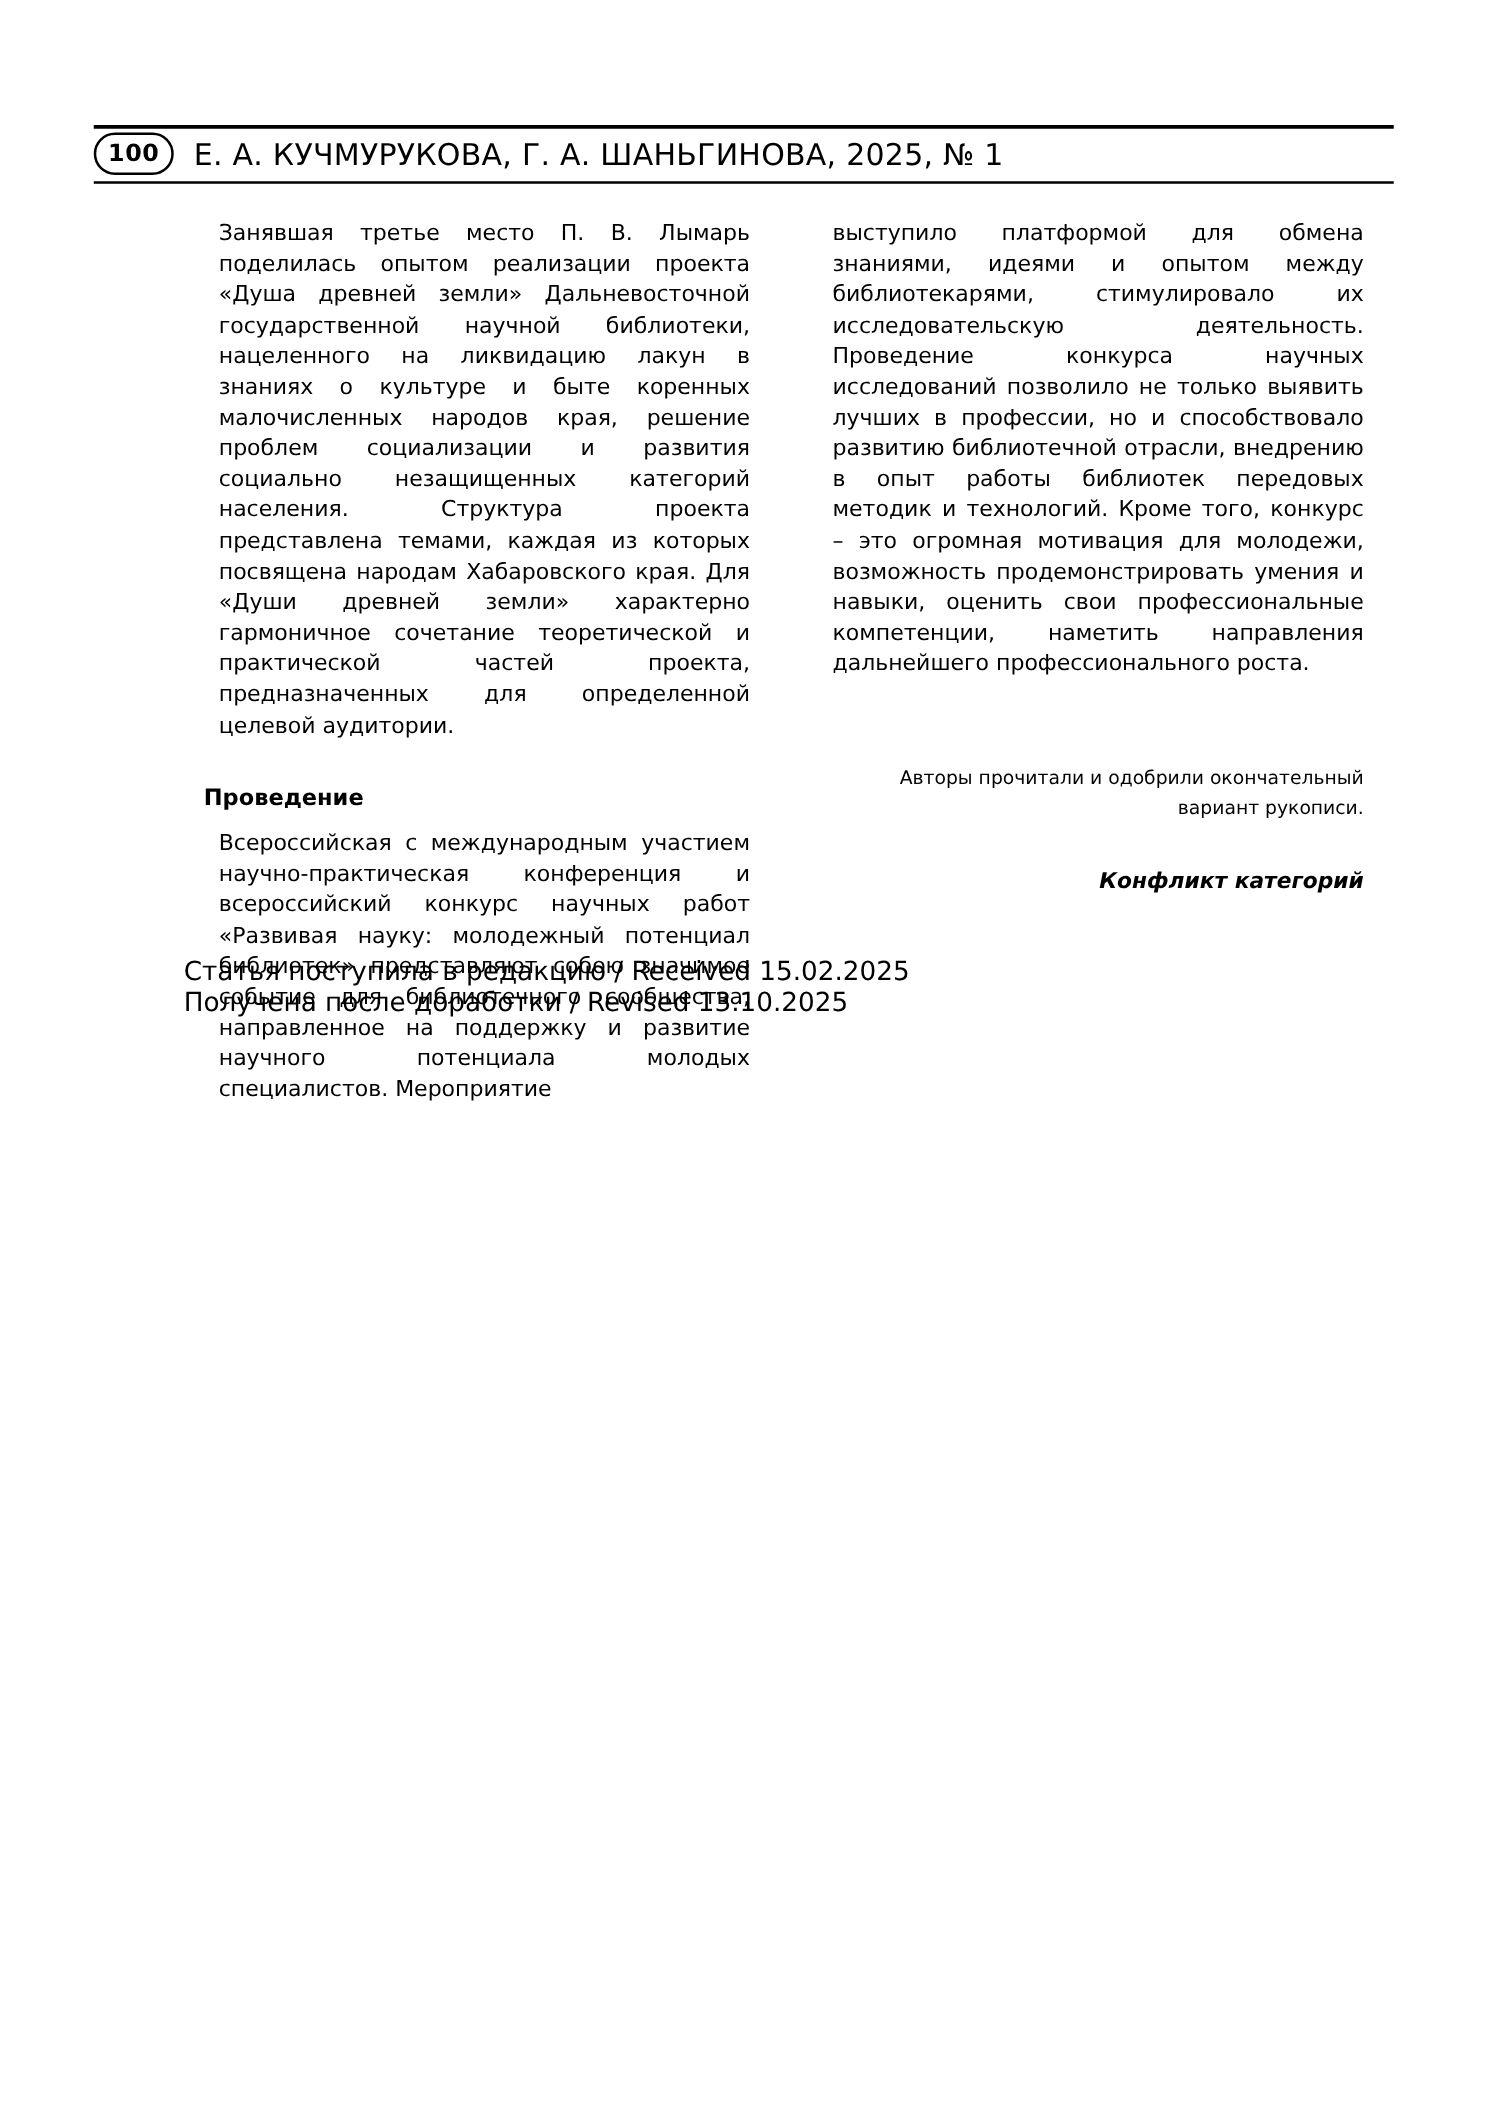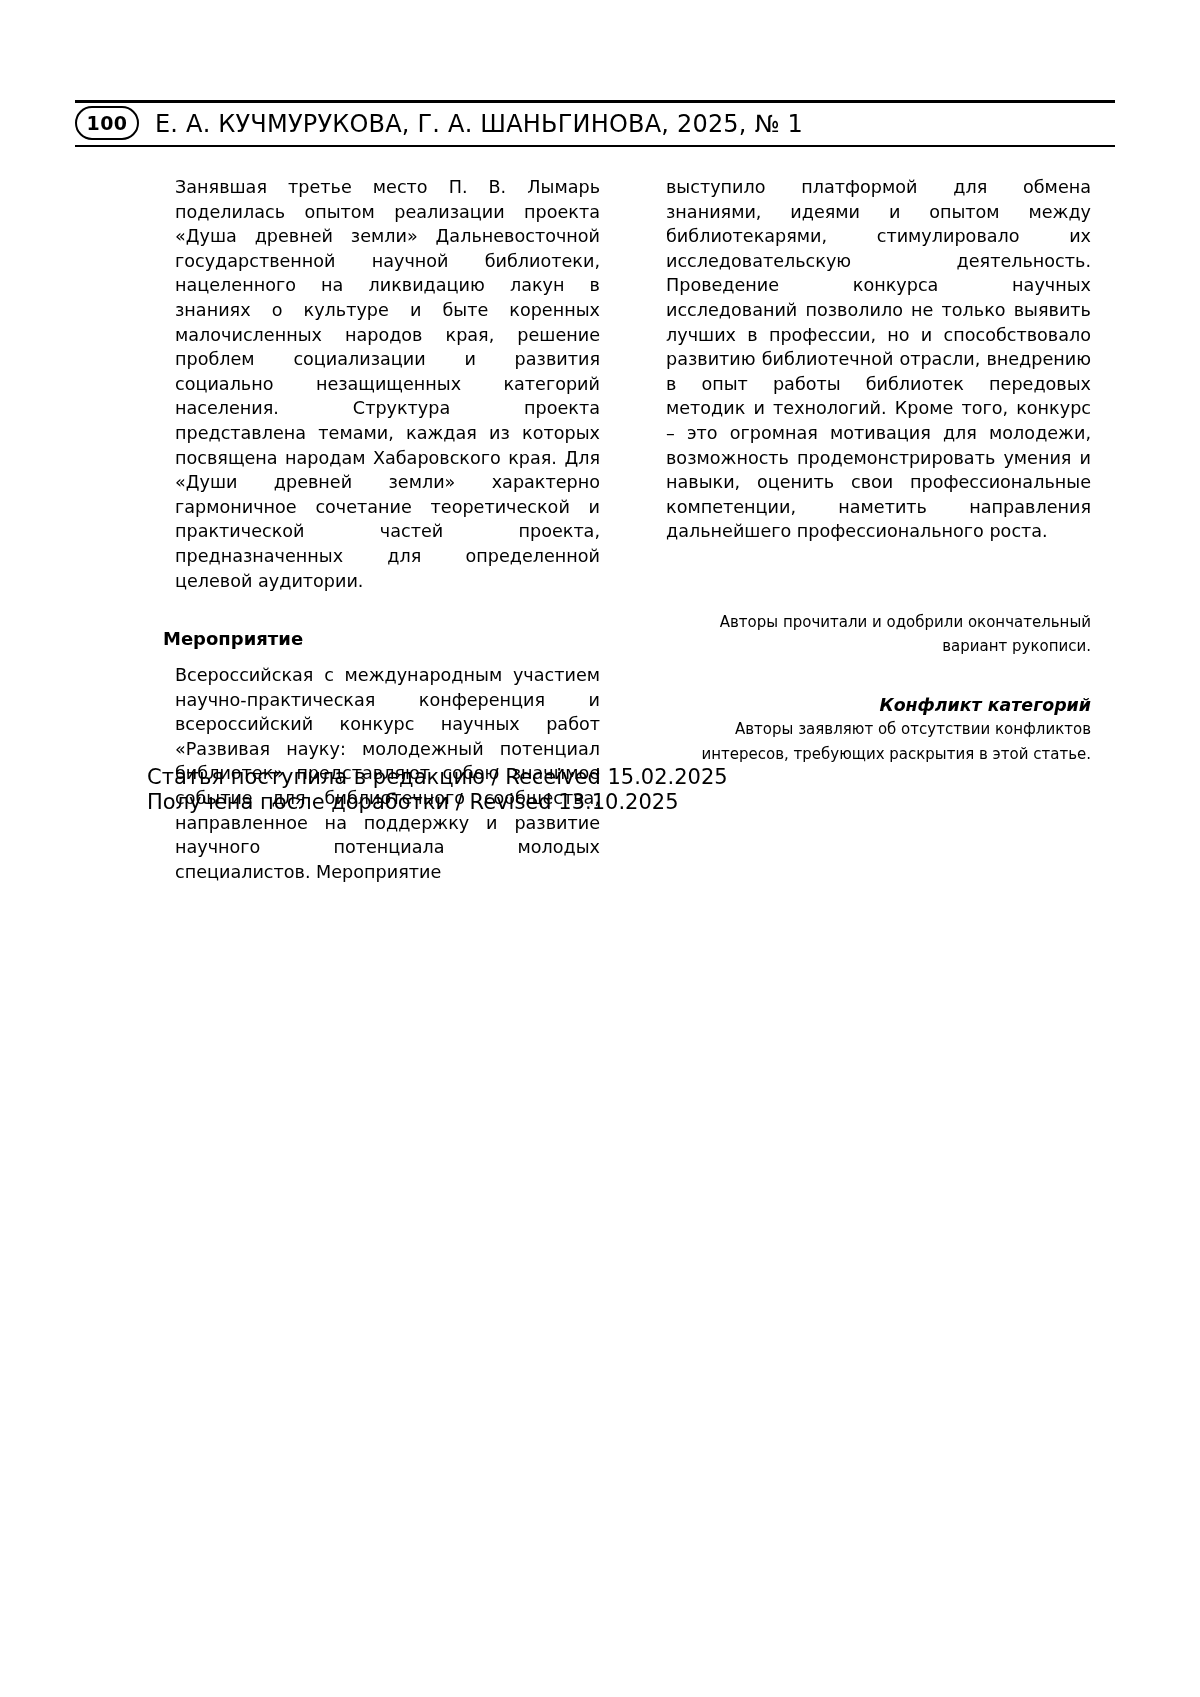--- a/index.html
+++ b/index.html
@@ -140,34 +140,33 @@
     <div class="runhead-rule-top"></div>
     <div class="page-number-badge">100</div>
     <div class="runhead-title">Е. А. КУЧМУРУКОВА, Г. А. ШАНЬГИНОВА, 2025, № 1</div>
     <div class="runhead-rule-bottom"></div>
   </div>
 
   <div class="columns">
 
     <div class="col col-left">
       <p class="body">Занявшая третье место П. В. Лымарь поделилась опытом реализации проекта «Душа древней земли» Дальневосточной государственной научной библиотеки, нацеленного на ликвидацию лакун в знаниях о культуре и быте коренных малочисленных народов края, решение проблем социализации и развития социально незащищенных категорий населения. Структура проекта представлена темами, каждая из которых посвящена народам Хабаровского края. Для «Души древней земли» характерно гармоничное сочетание теоретической и практической частей проекта, предназначенных для определенной целевой аудитории.</p>
-      <div class="section-head">Мероприятие</div>
+      <div class="section-head">Проведение</div>
       <p class="body">Всероссийская с международным участием научно-практическая конференция и всероссийский конкурс научных работ «Развивая науку: молодежный потенциал библиотек» представляют собою значимое событие для библиотечного сообщества, направленное на поддержку и развитие научного потенциала молодых специалистов. Мероприятие</p>
     </div>
 
     <div class="col col-right">
       <p class="body">выступило платформой для обмена знаниями, идеями и опытом между библиотекарями, стимулировало их исследовательскую деятельность. Проведение конкурса научных исследований позволило не только выявить лучших в профессии, но и способствовало развитию библиотечной отрасли, внедрению в опыт работы библиотек передовых методик и технологий. Кроме того, конкурс – это огромная мотивация для молодежи, возможность продемонстрировать умения и навыки, оценить свои профессиональные компетенции, наметить направления дальнейшего профессионального роста.</p>
 
       <div class="notes-block-1">
         <div class="note">Авторы прочитали и одобрили окончательный вариант рукописи.</div>
       </div>
 
       <div class="notes-block-2">
         <div class="note-head">Конфликт категорий</div>
-        <div class="note">Авторы заявляют об отсутствии конфликтов интересов, требующих раскрытия в этой статье.</div>
       </div>
     </div>
 
   </div>
 
   <div class="dates">
     <div>Статья поступила в редакцию / Received 15.02.2025</div>
     <div>Получена после доработки / Revised 13.10.2025</div>
   </div>
 

